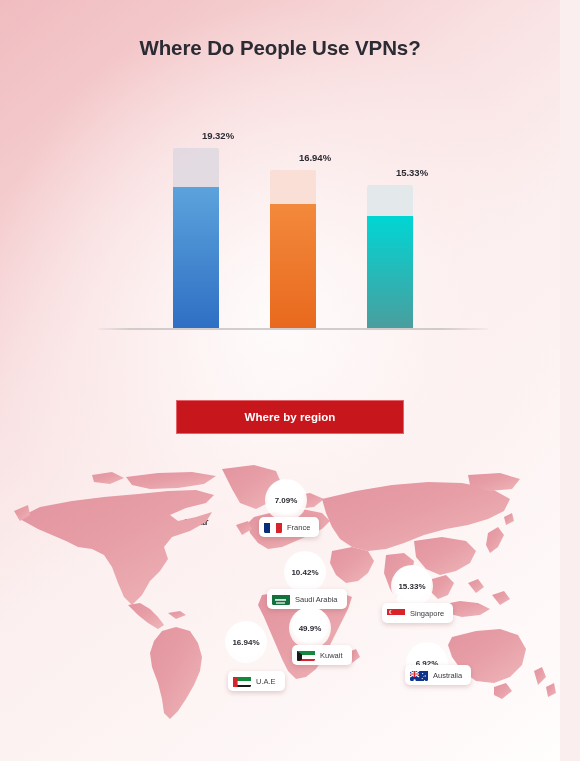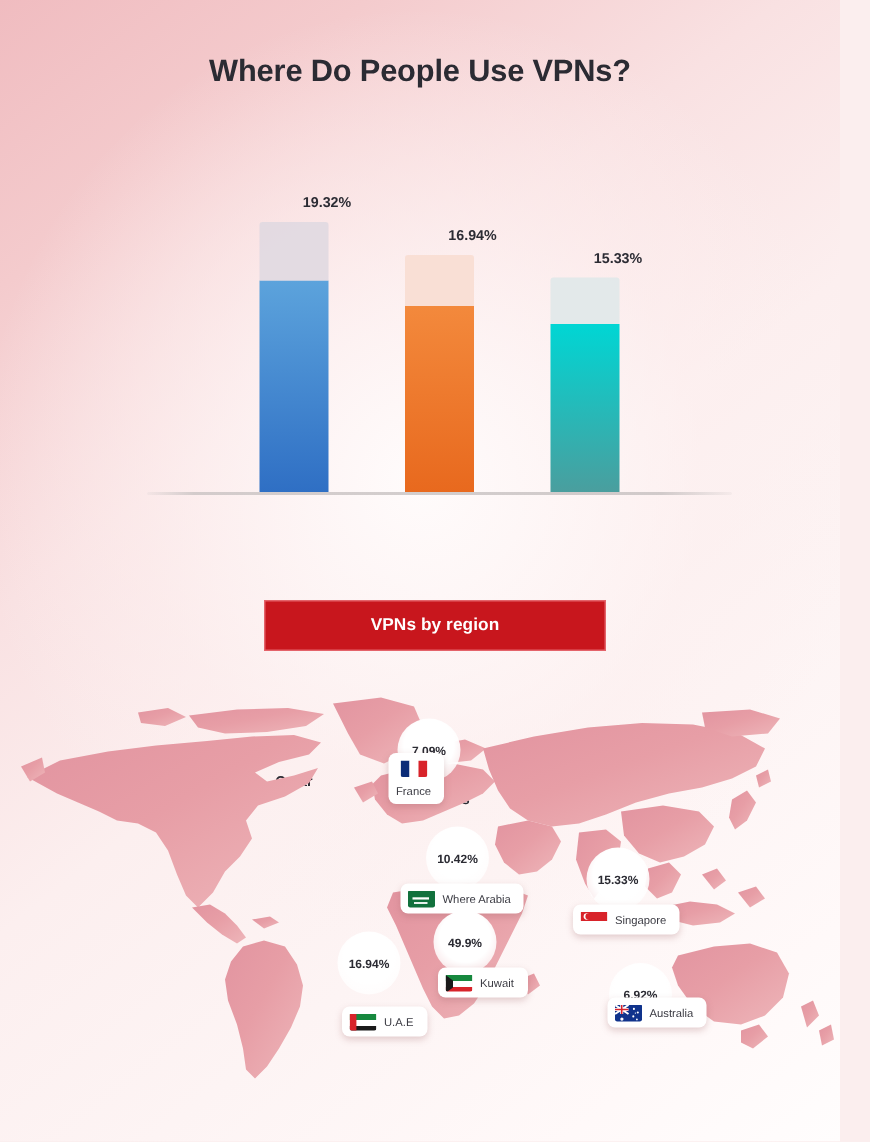--- a/index.html
+++ b/index.html
@@ -228,21 +228,21 @@
         <div class="bar-label">
           <div>Singapore</div>
         </div>
       </div>
 
     </div>
     <div class="baseline"></div>
   </div>
 
   <div class="banner" id="banner-map">
-    <div>VPNs by region</div>
+    <div>Where by region</div>
   </div>
 
   <div id="map-wrap">
 
     <svg id="world-map" viewBox="0 0 580 275">
       <defs>
         <linearGradient id="landgrad" x1="0" y1="0" x2="1" y2="1">
           <stop offset="0%" stop-color="#e294a0"></stop>
           <stop offset="45%" stop-color="#e79ea6"></stop>
           <stop offset="100%" stop-color="#eeb6ba"></stop>
@@ -291,21 +291,21 @@
 
         <path d="M534,216 L542,212 L546,222 L538,230 Z"></path>
         <path d="M546,232 L554,228 L556,238 L548,242 Z"></path>
       </g>
     </svg>
 
     <div class="marker" style="left:286px; top:24px;">
       <div class="bubble" style="top:0;">
         <span>7.09%</span>
       </div>
-      <div class="pill" style="left:-27px; top:23px;flex-direction:column;">
+      <div class="pill" style="left:-27px; top:38px;">
         <span class="flag">
           <svg width="18" height="12" viewBox="0 0 18 12">
               <rect width="6" height="12" fill="#0b2c78"></rect>
               <rect x="6" width="6" height="12" fill="#ffffff"></rect>
               <rect x="12" width="6" height="12" fill="#d8232a"></rect>
             </svg>
         </span>
         <span class="pname">France</span>
       </div>
     </div>
@@ -315,21 +315,21 @@
         <span>10.42%</span>
       </div>
       <div class="pill" style="left:-38px; top:38px;">
         <span class="flag">
           <svg width="18" height="12" viewBox="0 0 18 12">
               <rect width="18" height="12" fill="#12713d"></rect>
               <rect x="3" y="4.2" width="11" height="1.5" fill="#ffffff"></rect>
               <rect x="4" y="7.4" width="9" height="1.2" fill="#ffffff"></rect>
             </svg>
         </span>
-        <span class="pname">Where Arabia</span>
+        <span class="pname">Saudi Arabia</span>
       </div>
     </div>
 
     <div class="marker" style="left:412px; top:110px;">
       <div class="bubble" style="top:0;">
         <span>15.33%</span>
       </div>
       <div class="pill" style="left:-30px; top:38px;">
         <span class="flag">
           <svg width="18" height="12" viewBox="0 0 18 12">

